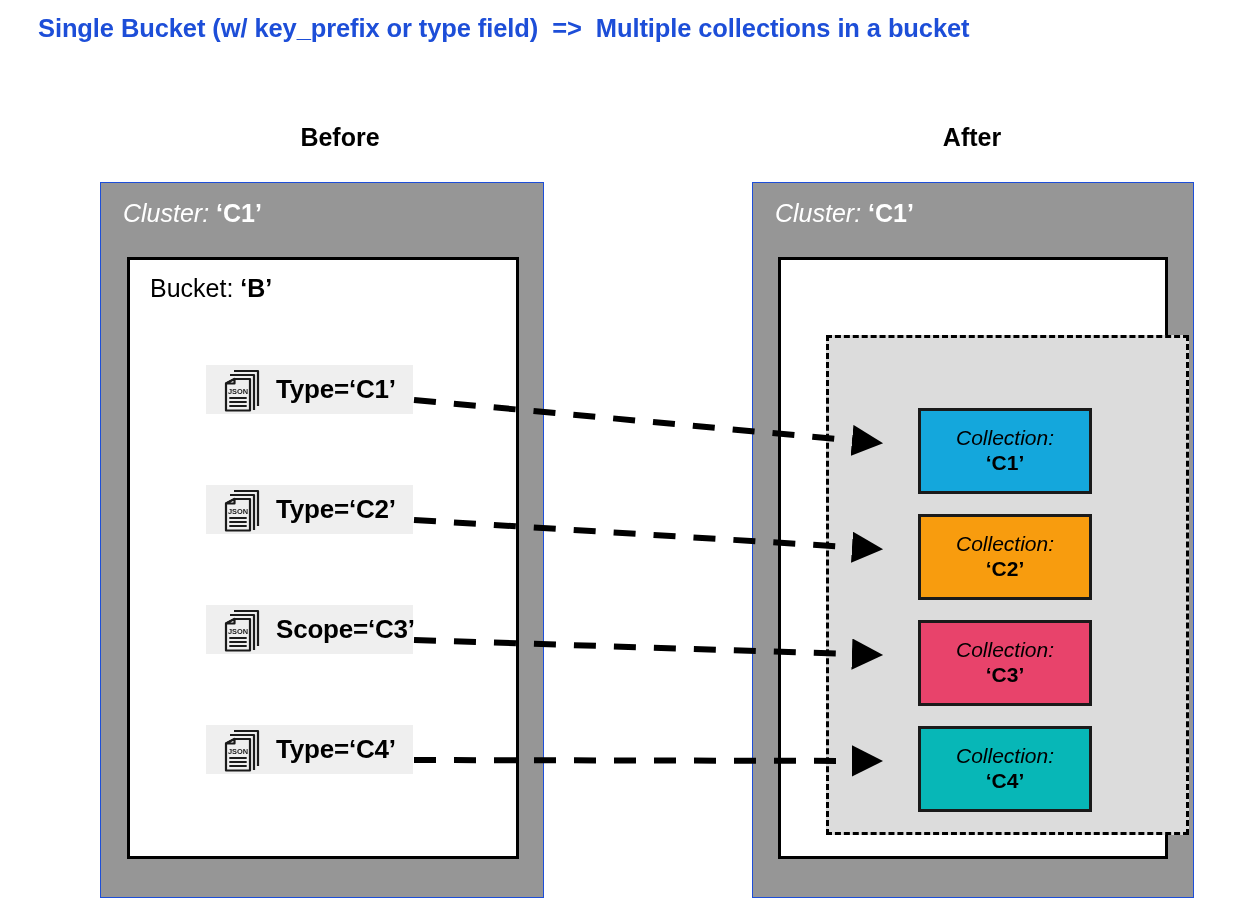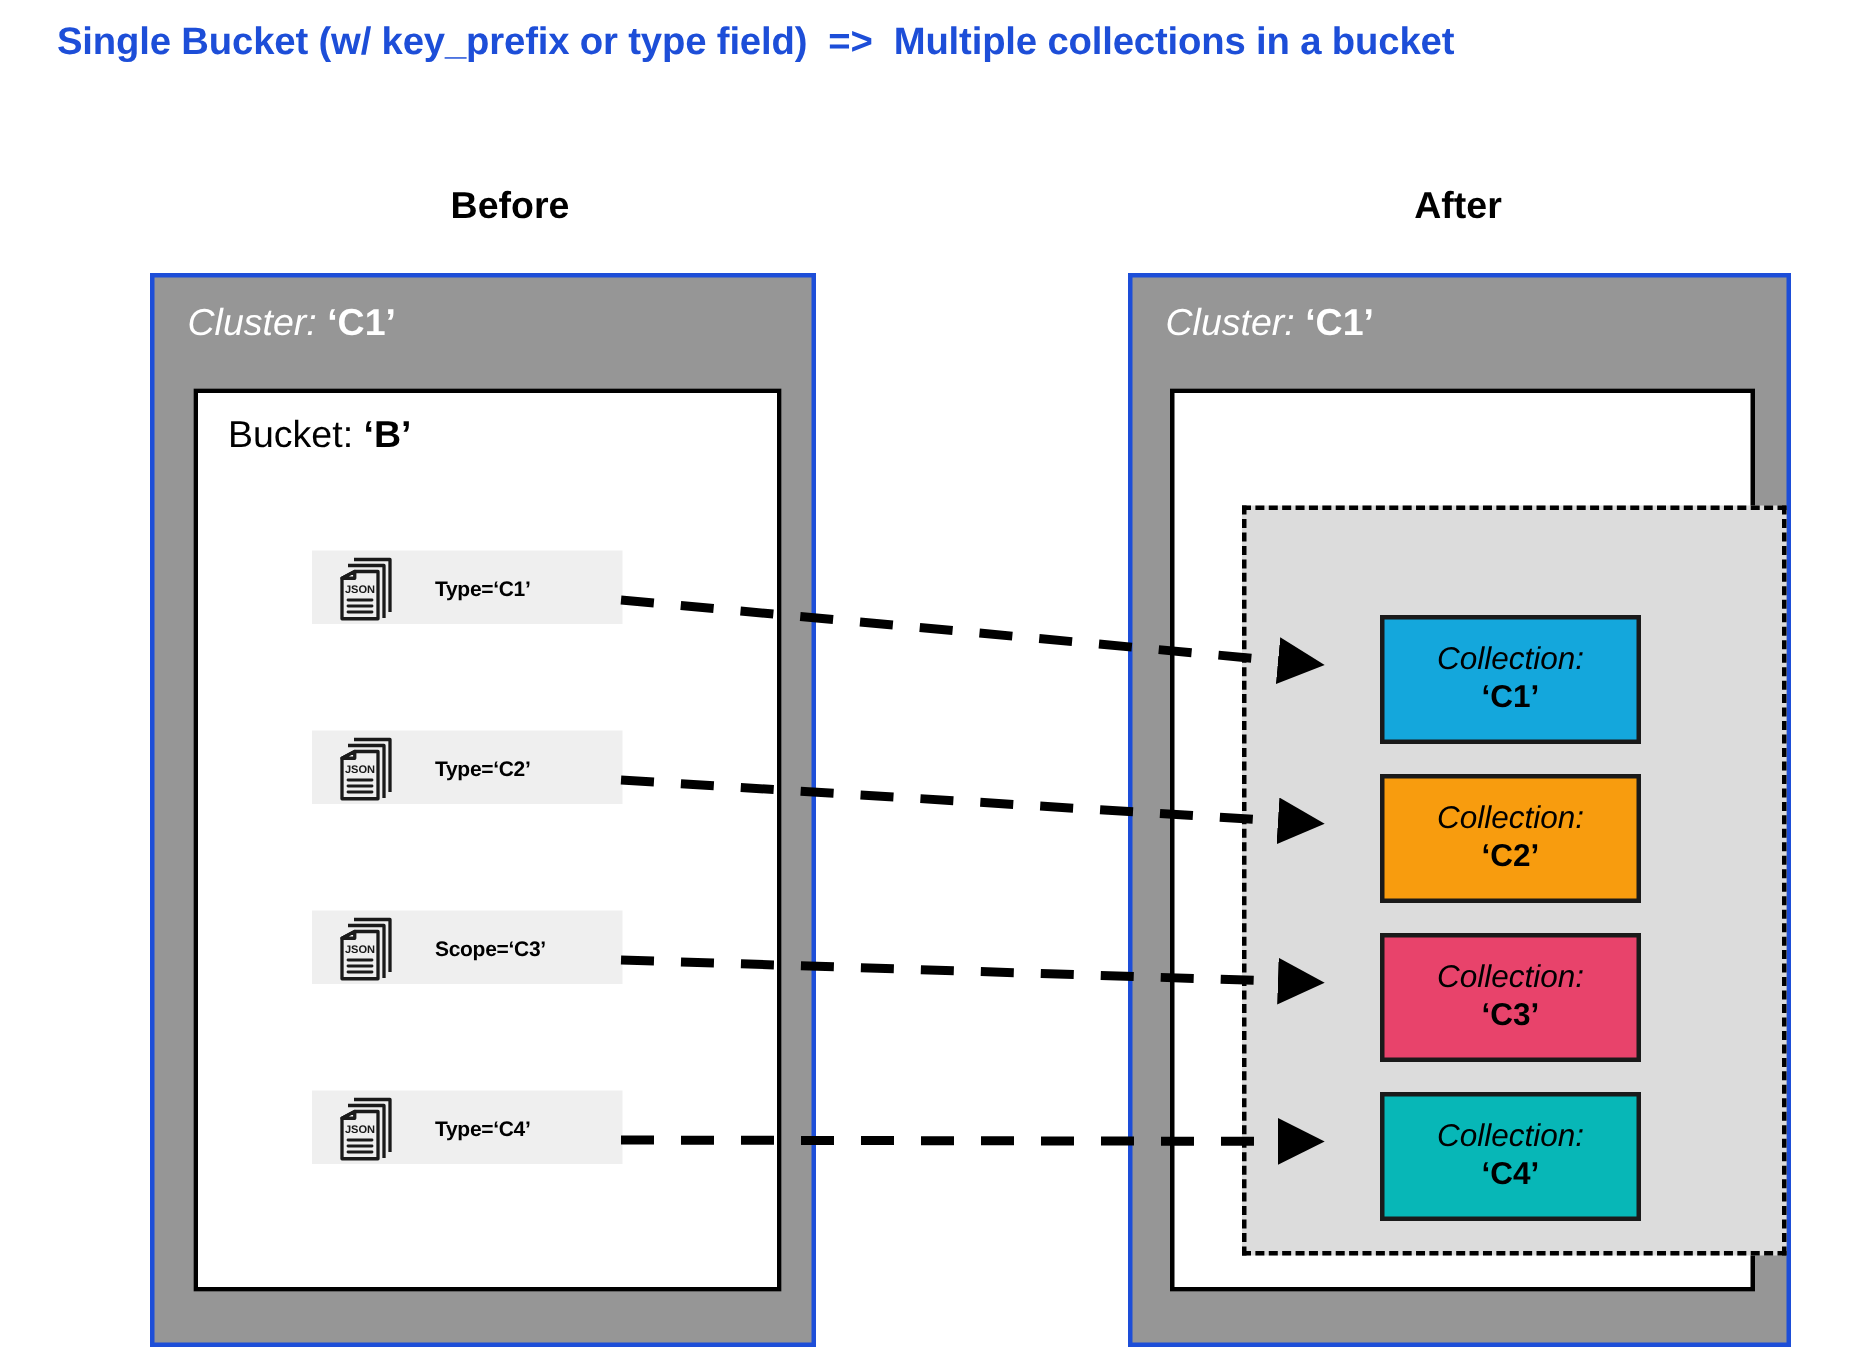--- a/index.html
+++ b/index.html
@@ -41,21 +41,21 @@
     white-space: nowrap;
     text-align: center;
   }
   #heading-before { left: 140px; top: 123px; width: 400px; }
   #heading-after  { left: 772px; top: 123px; width: 400px; }
 
   
   .cluster-box {
     position: absolute;
     background: #969696;
-    border: 3px solid #1d4ed8;
+    border: 1px solid #1d4ed8;
     box-sizing: border-box;
   }
   #cluster-before { left: 100px; top: 182px; width: 444px; height: 716px; }
   #cluster-after  { left: 752px; top: 182px; width: 442px; height: 716px; }
 
   .cluster-label {
     position: absolute;
     left: 22px;
     top: 16px;
     font-size: 25px;
@@ -96,22 +96,22 @@
     display: flex;
     align-items: center;
   }
   .doc-icon {
     width: 48px;
     height: 50px;
     margin-left: 14px;
     flex: 0 0 auto;
   }
   .doc-label {
-    margin-left: 20px;
-    font-size: 14px;
+    margin-left: 8px;
+    font-size: 26px;
     font-weight: bold;
     color: #000000;
     white-space: nowrap;
     letter-spacing: -0.2px;
   }
 
   
   #scope-box {
     position: absolute;
     left: 45px;

